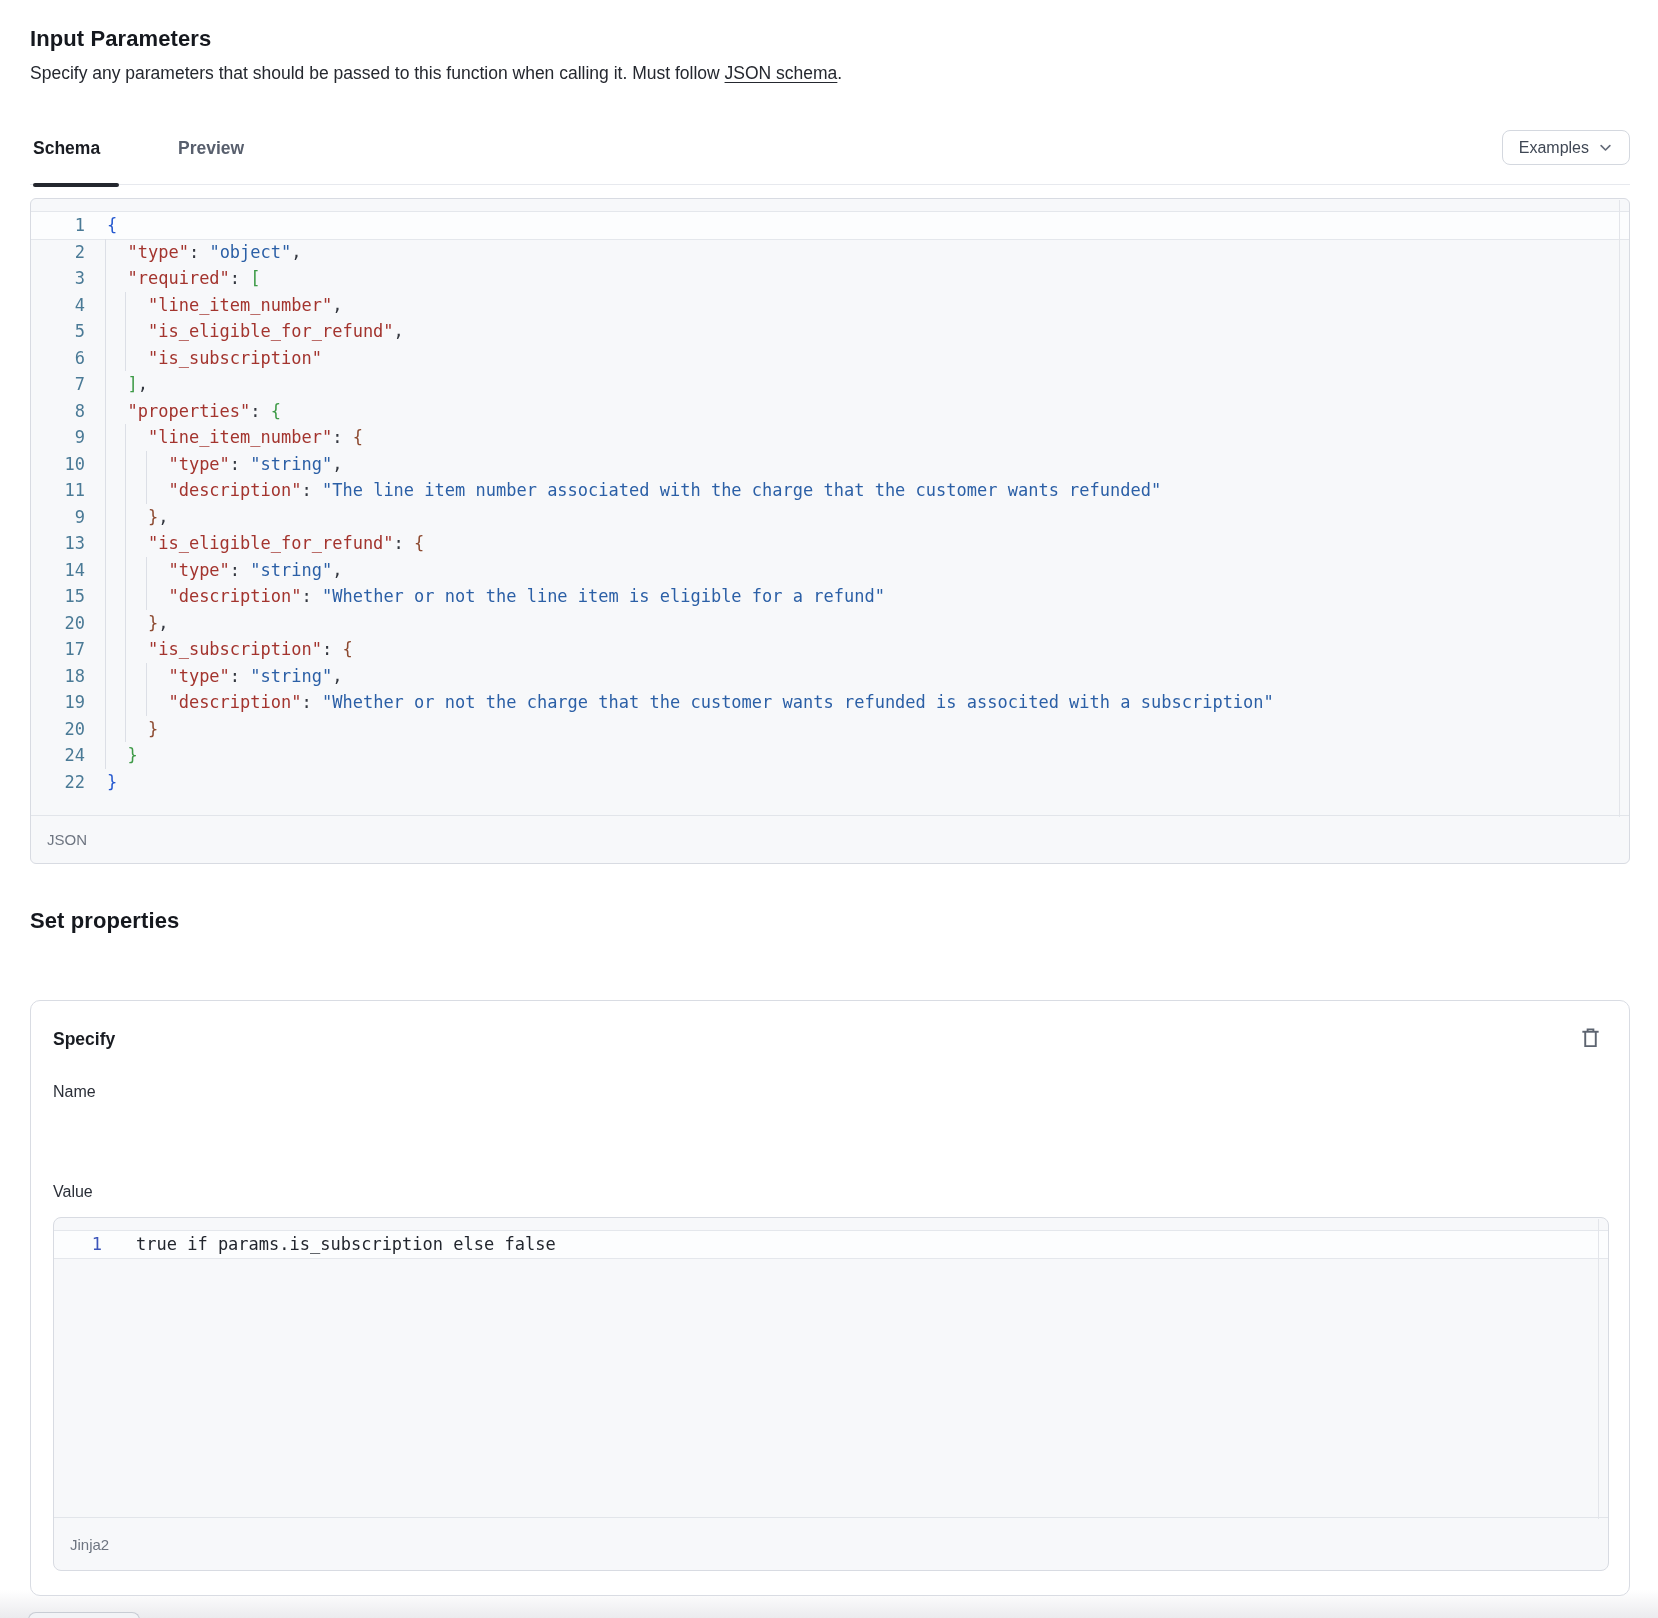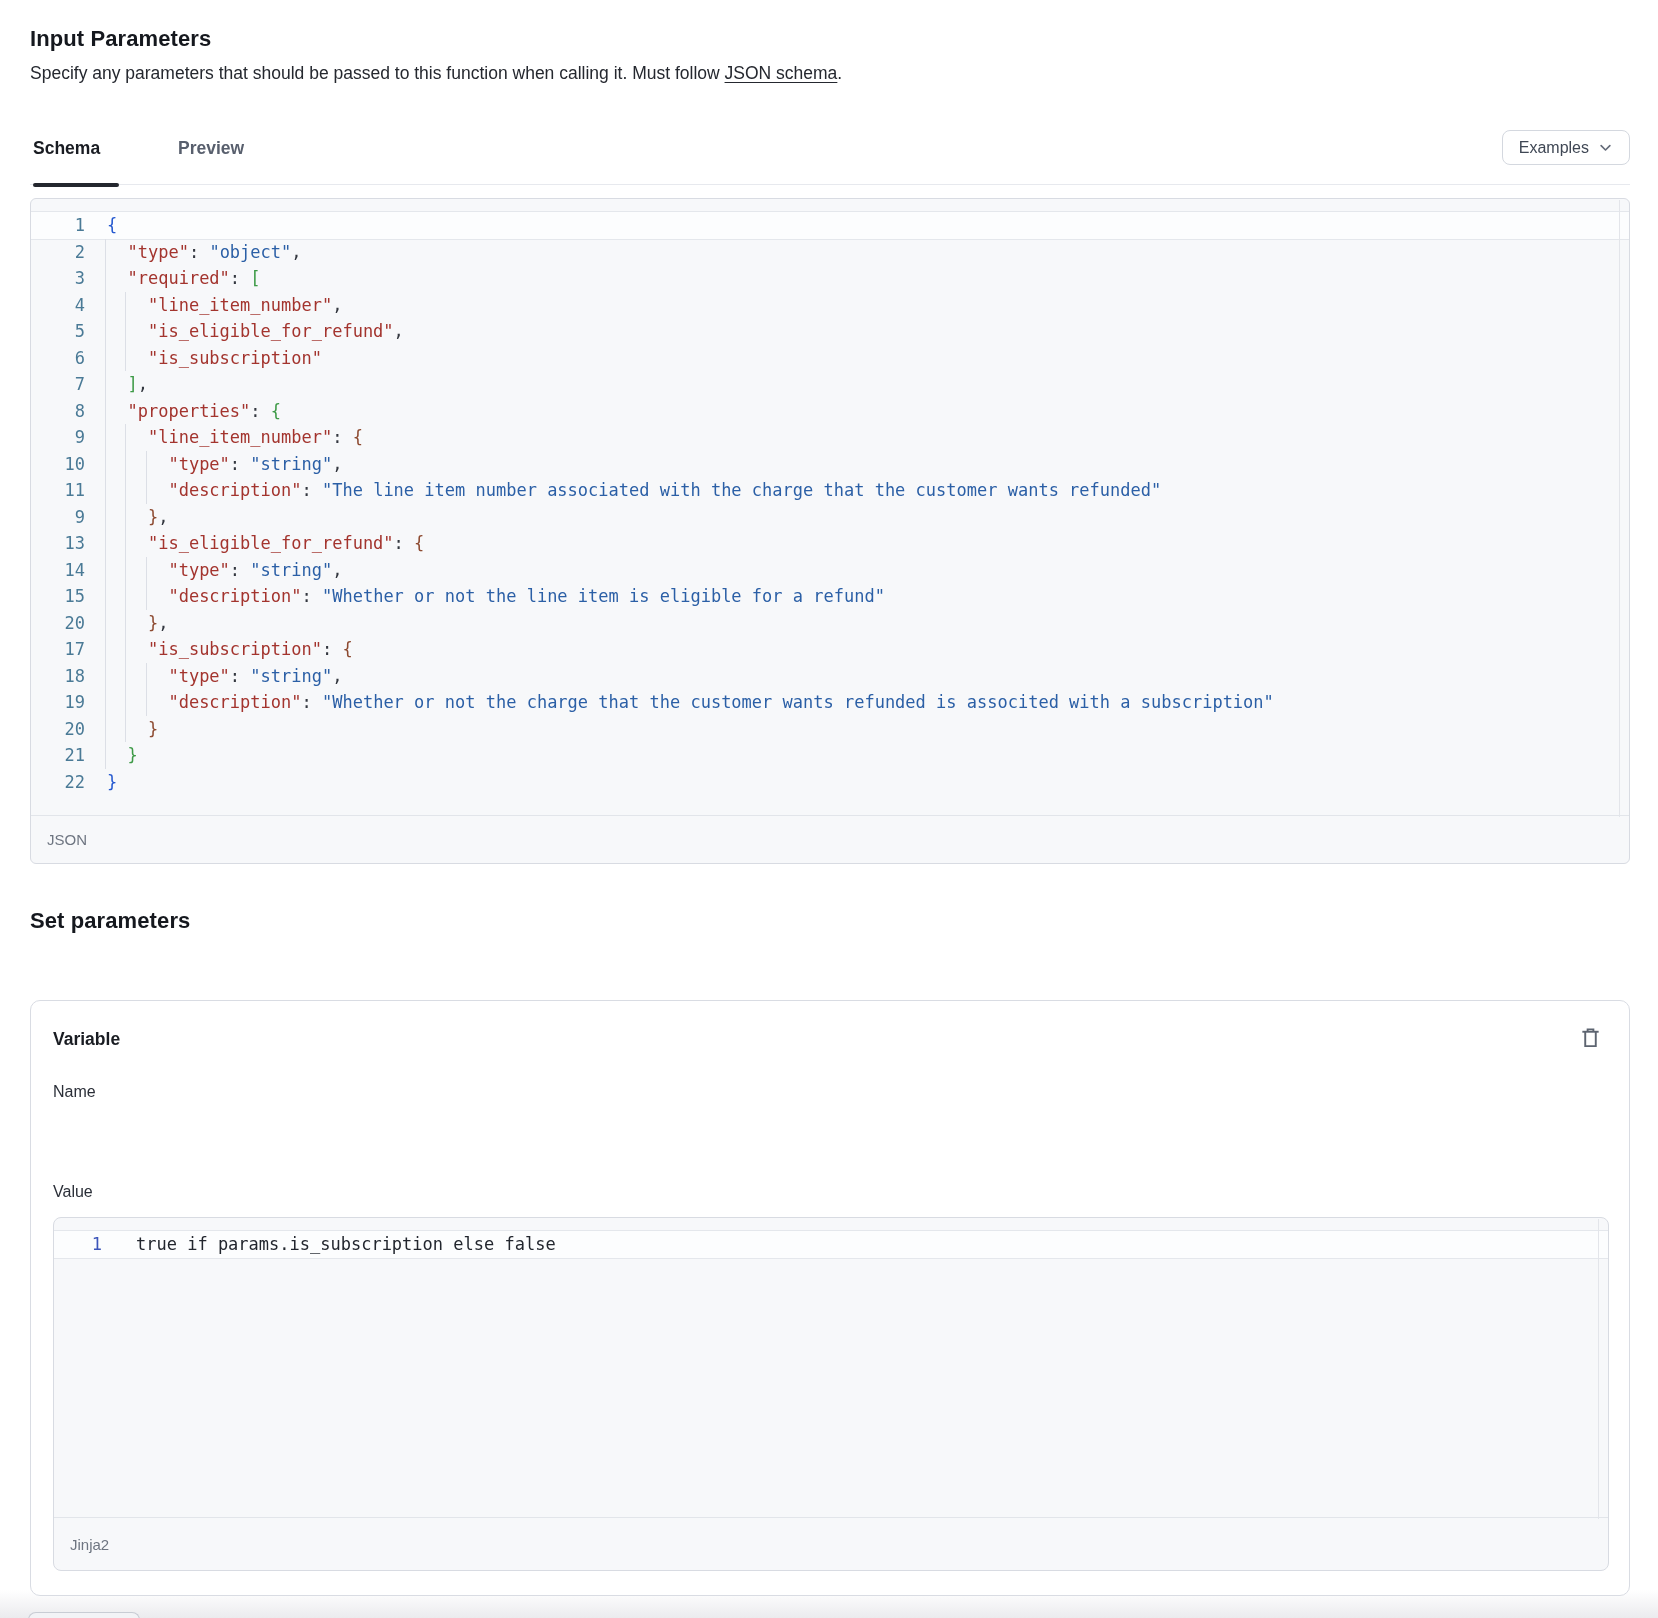--- a/index.html
+++ b/index.html
@@ -106,34 +106,34 @@
         <div class="ed-line"><span class="gutter" style="color: rgb(74, 122, 150);">11</span><span class="code"><span style="color: rgb(51, 55, 63);">      </span><span style="color: rgb(163, 52, 46);">"description"</span><span style="color: rgb(51, 55, 63);">: </span><span style="color: rgb(43, 95, 166);">"The line item number associated with the charge that the customer wants refunded"</span><span class="guide" style="left: 1px;"></span><span class="guide" style="left: 21.46px;"></span><span class="guide" style="left: 41.92px;"></span></span></div>
         <div class="ed-line"><span class="gutter" style="color: rgb(74, 122, 150);">9</span><span class="code"><span style="color: rgb(51, 55, 63);">    </span><span style="color: rgb(141, 74, 48);">}</span><span style="color: rgb(51, 55, 63);">,</span><span class="guide" style="left: 1px;"></span><span class="guide" style="left: 21.46px;"></span></span></div>
         <div class="ed-line"><span class="gutter" style="color: rgb(74, 122, 150);">13</span><span class="code"><span style="color: rgb(51, 55, 63);">    </span><span style="color: rgb(163, 52, 46);">"is_eligible_for_refund"</span><span style="color: rgb(51, 55, 63);">: </span><span style="color: rgb(141, 74, 48);">{</span><span class="guide" style="left: 1px;"></span><span class="guide" style="left: 21.46px;"></span></span></div>
         <div class="ed-line"><span class="gutter" style="color: rgb(74, 122, 150);">14</span><span class="code"><span style="color: rgb(51, 55, 63);">      </span><span style="color: rgb(163, 52, 46);">"type"</span><span style="color: rgb(51, 55, 63);">: </span><span style="color: rgb(43, 95, 166);">"string"</span><span style="color: rgb(51, 55, 63);">,</span><span class="guide" style="left: 1px;"></span><span class="guide" style="left: 21.46px;"></span><span class="guide" style="left: 41.92px;"></span></span></div>
         <div class="ed-line"><span class="gutter" style="color: rgb(74, 122, 150);">15</span><span class="code"><span style="color: rgb(51, 55, 63);">      </span><span style="color: rgb(163, 52, 46);">"description"</span><span style="color: rgb(51, 55, 63);">: </span><span style="color: rgb(43, 95, 166);">"Whether or not the line item is eligible for a refund"</span><span class="guide" style="left: 1px;"></span><span class="guide" style="left: 21.46px;"></span><span class="guide" style="left: 41.92px;"></span></span></div>
         <div class="ed-line"><span class="gutter" style="color: rgb(74, 122, 150);">20</span><span class="code"><span style="color: rgb(51, 55, 63);">    </span><span style="color: rgb(141, 74, 48);">}</span><span style="color: rgb(51, 55, 63);">,</span><span class="guide" style="left: 1px;"></span><span class="guide" style="left: 21.46px;"></span></span></div>
         <div class="ed-line"><span class="gutter" style="color: rgb(74, 122, 150);">17</span><span class="code"><span style="color: rgb(51, 55, 63);">    </span><span style="color: rgb(163, 52, 46);">"is_subscription"</span><span style="color: rgb(51, 55, 63);">: </span><span style="color: rgb(141, 74, 48);">{</span><span class="guide" style="left: 1px;"></span><span class="guide" style="left: 21.46px;"></span></span></div>
         <div class="ed-line"><span class="gutter" style="color: rgb(74, 122, 150);">18</span><span class="code"><span style="color: rgb(51, 55, 63);">      </span><span style="color: rgb(163, 52, 46);">"type"</span><span style="color: rgb(51, 55, 63);">: </span><span style="color: rgb(43, 95, 166);">"string"</span><span style="color: rgb(51, 55, 63);">,</span><span class="guide" style="left: 1px;"></span><span class="guide" style="left: 21.46px;"></span><span class="guide" style="left: 41.92px;"></span></span></div>
         <div class="ed-line"><span class="gutter" style="color: rgb(74, 122, 150);">19</span><span class="code"><span style="color: rgb(51, 55, 63);">      </span><span style="color: rgb(163, 52, 46);">"description"</span><span style="color: rgb(51, 55, 63);">: </span><span style="color: rgb(43, 95, 166);">"Whether or not the charge that the customer wants refunded is associted with a subscription"</span><span class="guide" style="left: 1px;"></span><span class="guide" style="left: 21.46px;"></span><span class="guide" style="left: 41.92px;"></span></span></div>
         <div class="ed-line"><span class="gutter" style="color: rgb(74, 122, 150);">20</span><span class="code"><span style="color: rgb(51, 55, 63);">    </span><span style="color: rgb(141, 74, 48);">}</span><span class="guide" style="left: 1px;"></span><span class="guide" style="left: 21.46px;"></span></span></div>
-        <div class="ed-line"><span class="gutter" style="color: rgb(74, 122, 150);">21</span><span class="code"><span style="color: rgb(51, 55, 63);">  </span><span style="color: rgb(61, 154, 70);">}</span><span class="guide" style="left: 1px;"></span></span></div>
+        <div class="ed-line"><span class="gutter" style="color: rgb(74, 122, 150);">24</span><span class="code"><span style="color: rgb(51, 55, 63);">  </span><span style="color: rgb(61, 154, 70);">}</span><span class="guide" style="left: 1px;"></span></span></div>
         <div class="ed-line"><span class="gutter" style="color: rgb(74, 122, 150);">22</span><span class="code"><span style="color: rgb(36, 88, 207);">}</span></span></div>
       </div>
     <div class="scroll-edge"></div>
     <div class="ed-footer">
       <span>JSON</span>
     </div>
   </div>
 
-  <div class="abs h1" style="left:30px; top:908px;">Set parameters</div>
+  <div class="abs h1" style="left:30px; top:908px;">Set properties</div>
 
 
   <div class="abs card">
-    <div class="card-title">Variable</div>
+    <div class="card-title">Specify</div>
 
     <button class="trash-btn">
       <span style="display:flex;">
         <svg width="23" height="23" viewBox="0 0 24 24" fill="none" stroke="#5d6470" stroke-width="2">
           <path d="M3.5 6h17"></path>
           <path d="M9 6V3.5h6V6"></path>
           <path d="M6.5 6v15h11V6"></path>
         </svg>
       </span>
     </button>

